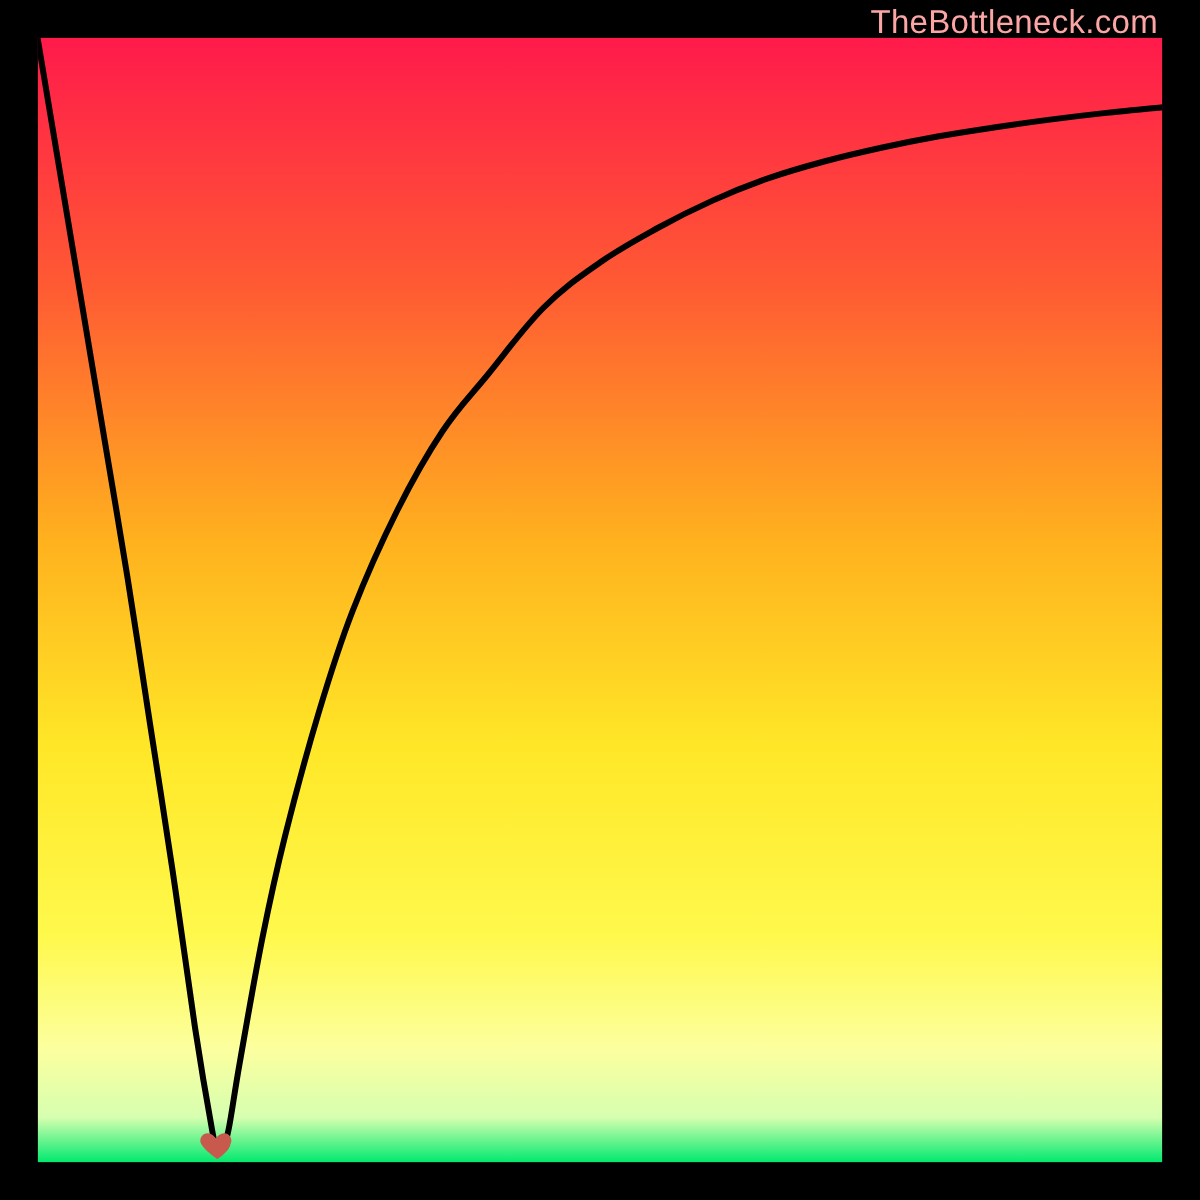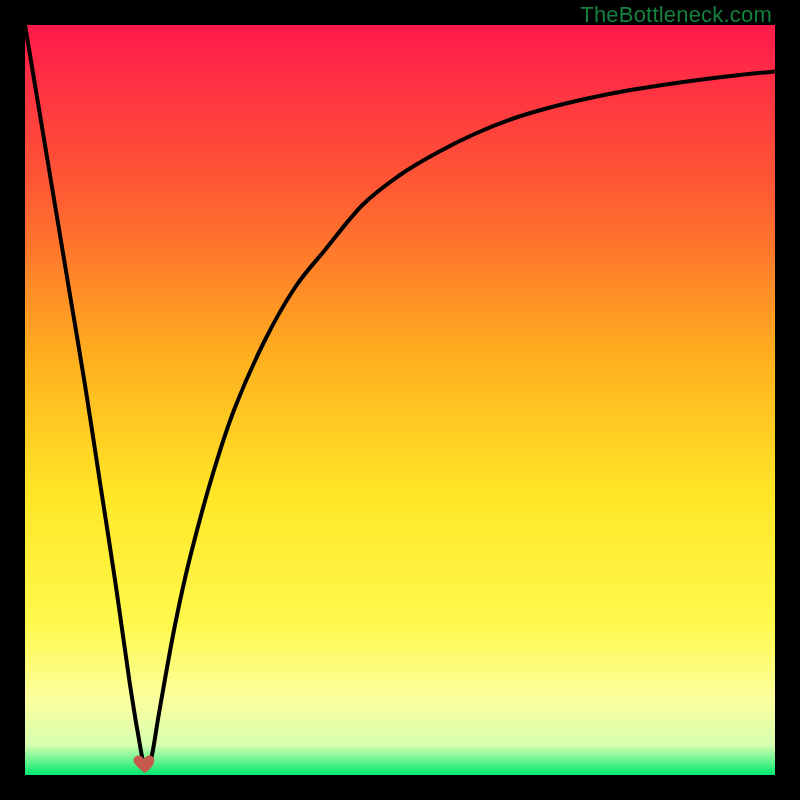--- a/index.html
+++ b/index.html
@@ -30,21 +30,21 @@
     inset: 0;
   }
   .curve-svg {
     position: absolute;
     inset: 0;
   }
   .watermark {
     position: absolute;
     top: 2px;
     right: 28px;
-    color: #15803d;
+    color: #fca5a5;
     font-size: 22px;
     letter-spacing: 0.2px;
     user-select: none;
     text-align: center;
   }
   .heart {
     position: absolute;
     width: 26px;
     height: 26px;
   }

